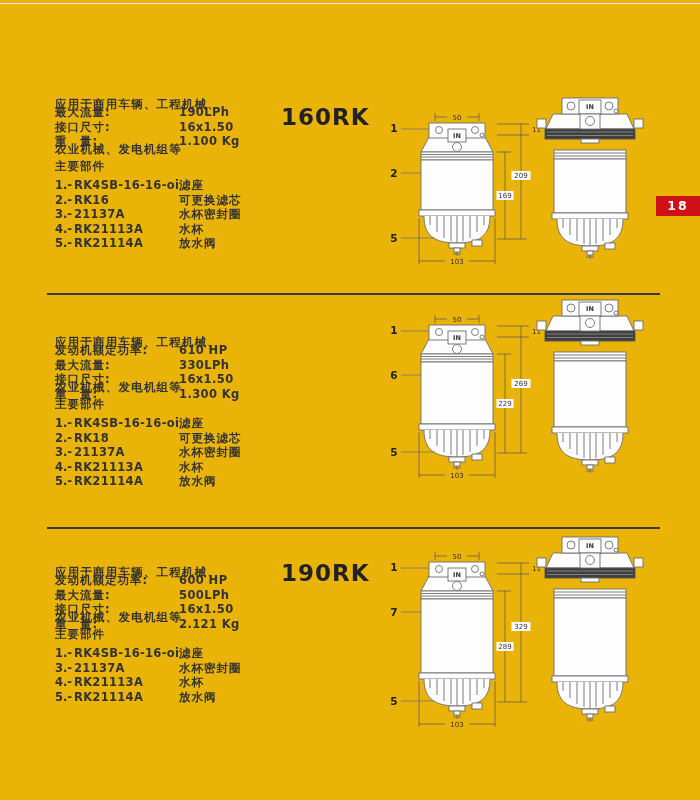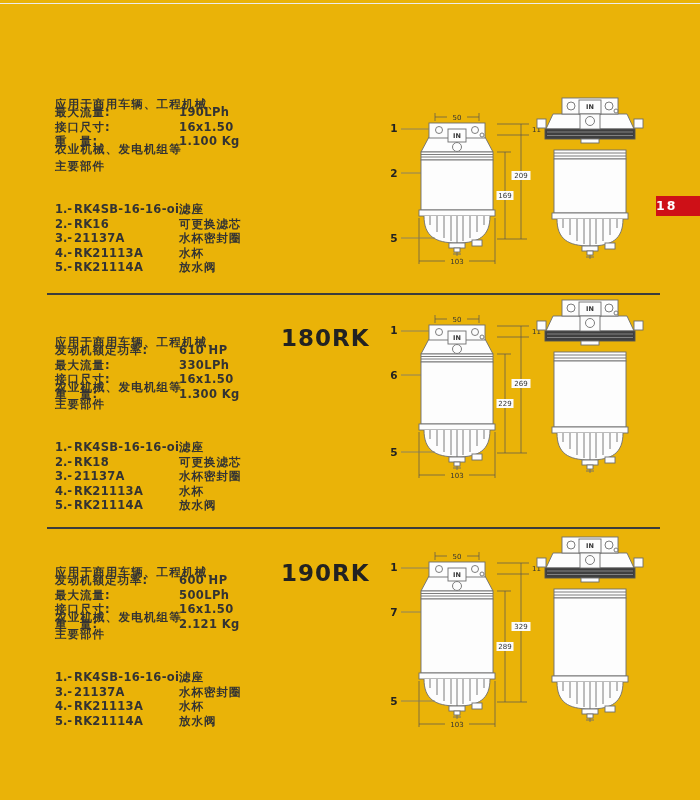--- a/index.html
+++ b/index.html
@@ -7,74 +7,74 @@
     position:relative; width:700px; height:800px; overflow:hidden;
     background:#eab308; color:#333;
     font-family:"DejaVu Sans","Liberation Sans",sans-serif;
   }
   .top-line{position:absolute; top:3px; left:0; width:700px; height:1px; background:#ececec;}
   .divider{position:absolute; left:47px; width:613px; height:2px; background:#3c3c3c;}
   #div1{top:293px;} #div2{top:527px;}
   .page-tab{
     position:absolute; left:656px; top:196px; width:44px; height:20px;
     background:#ce1017; color:#ffffff; font-size:12.5px; font-weight:bold;
-    line-height:20px; letter-spacing:2px;
+    text-align:center; line-height:20px; letter-spacing:2px;
   }
   .section{position:absolute; left:55px; width:610px; height:230px;}
   #s1{top:60px;} #s2{top:298px;} #s3{top:528px;}
   .apps{position:absolute; top:7px; left:0; font-size:11.5px; font-weight:bold;
         line-height:15px; letter-spacing:1.2px; white-space:pre;}
   .model{position:absolute; left:226px; font-size:23px; font-weight:bold;
          letter-spacing:1px; color:#222;}
   #s1 .model{top:44px;} #s2 .model{top:27px;} #s3 .model{top:32px;}
   .specs{position:absolute; top:45px; left:0; width:310px;}
   .spec-row{line-height:14.5px; font-size:11.5px; font-weight:bold; white-space:pre;}
   .spec-label{display:inline-block; width:124px; letter-spacing:1px;}
   .spec-value{letter-spacing:0.4px;}
   .parts-head{position:absolute; top:99px; left:0; font-size:11.5px; font-weight:bold; letter-spacing:1px;}
-  .parts{position:absolute; top:118px; left:0; width:330px;margin-top:24px;}
+  .parts{position:absolute; top:118px; left:0; width:330px;}
   .part-row{line-height:14.6px; font-size:11.5px; font-weight:bold; white-space:pre;}
   .part-num{display:inline-block; width:19px;}
   .part-code{display:inline-block; width:105px; letter-spacing:0.3px;}
   .part-desc{letter-spacing:1px;}
   .drawing{position:absolute; left:385px;}
   #d1{top:95px;} #d2{top:297px;} #d3{top:534px;}
 </style>
 </head>
 <body>
 
 <div class="page">
   <div class="top-line"></div>
 
   <div class="section" id="s1">
     <div class="apps">
       <div>应用于商用车辆、工程机械、</div>
       <div>农业机械、发电机组等</div>
     </div>
+    <div class="model">160RK</div>
     <div class="specs">
       <div class="spec-row"><span class="spec-label">最大流量:</span><span class="spec-value">190LPh</span></div>
       <div class="spec-row"><span class="spec-label">接口尺寸:</span><span class="spec-value">16x1.50</span></div>
       <div class="spec-row"><span class="spec-label">重　量:</span><span class="spec-value">1.100 Kg</span></div>
     </div>
     <div class="parts-head">主要部件</div>
     <div class="parts">
       <div class="part-row"><span class="part-num">1.-</span><span class="part-code">RK4SB-16-16-oi</span><span class="part-desc">滤座</span></div>
       <div class="part-row"><span class="part-num">2.-</span><span class="part-code">RK16</span><span class="part-desc">可更换滤芯</span></div>
       <div class="part-row"><span class="part-num">3.-</span><span class="part-code">21137A</span><span class="part-desc">水杯密封圈</span></div>
       <div class="part-row"><span class="part-num">4.-</span><span class="part-code">RK21113A</span><span class="part-desc">水杯</span></div>
       <div class="part-row"><span class="part-num">5.-</span><span class="part-code">RK21114A</span><span class="part-desc">放水阀</span></div>
     </div>
   </div>
 
   <div class="section" id="s2">
     <div class="apps">
       <div>应用于商用车辆、工程机械、</div>
       <div>农业机械、发电机组等</div>
     </div>
-    <div class="model">180RK</div>
     <div class="specs">
       <div class="spec-row"><span class="spec-label">发动机额定功率:</span><span class="spec-value">610 HP</span></div>
       <div class="spec-row"><span class="spec-label">最大流量:</span><span class="spec-value">330LPh</span></div>
       <div class="spec-row"><span class="spec-label">接口尺寸:</span><span class="spec-value">16x1.50</span></div>
       <div class="spec-row"><span class="spec-label">重　量:</span><span class="spec-value">1.300 Kg</span></div>
     </div>
     <div class="parts-head">主要部件</div>
     <div class="parts">
       <div class="part-row"><span class="part-num">1.-</span><span class="part-code">RK4SB-16-16-oi</span><span class="part-desc">滤座</span></div>
       <div class="part-row"><span class="part-num">2.-</span><span class="part-code">RK18</span><span class="part-desc">可更换滤芯</span></div>

